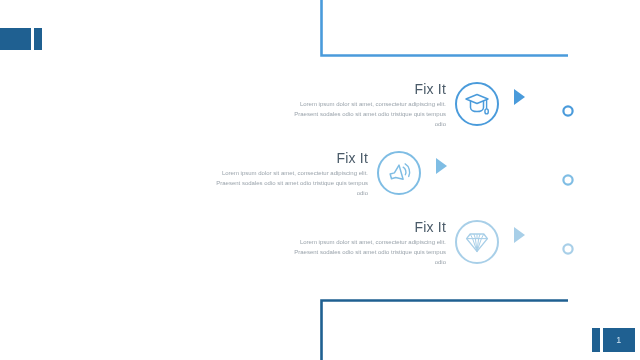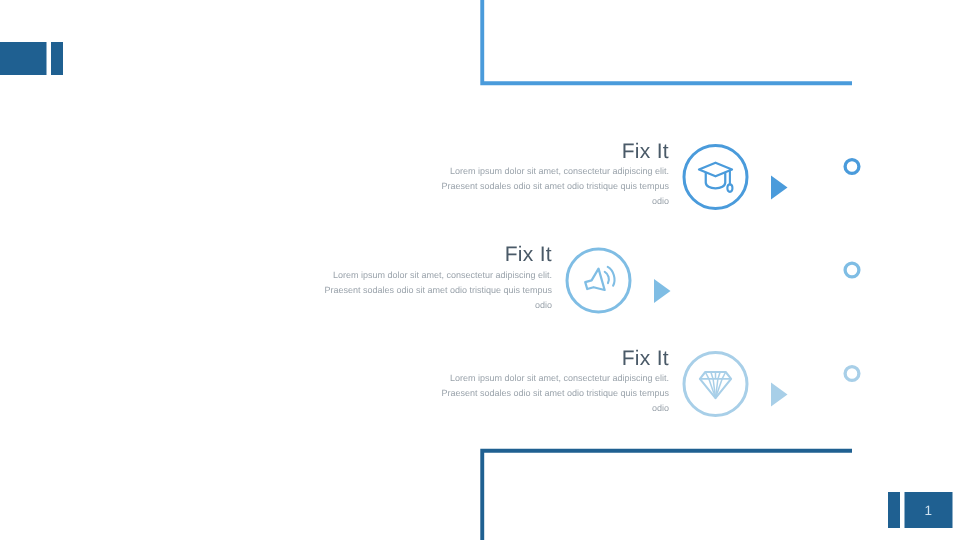--- a/index.html
+++ b/index.html
@@ -29,21 +29,21 @@
   
   #connector {
     position: absolute; left: 0; top: 0; width: 640px; height: 360px;
     pointer-events: none;
   }
 
   
   .row {
     position: absolute;
     display: flex;
-    align-items: flex-end;
+    align-items: flex-start;
     height: 60px;
   }
   #row-0 { left: 286px; top: 81px; }
   #row-1 { left: 208px; top: 150px; }
   #row-2 { left: 286px; top: 219px; }
 
   .row-text {
     text-align: right;
     width: 168px;
     padding-right: 8px;

